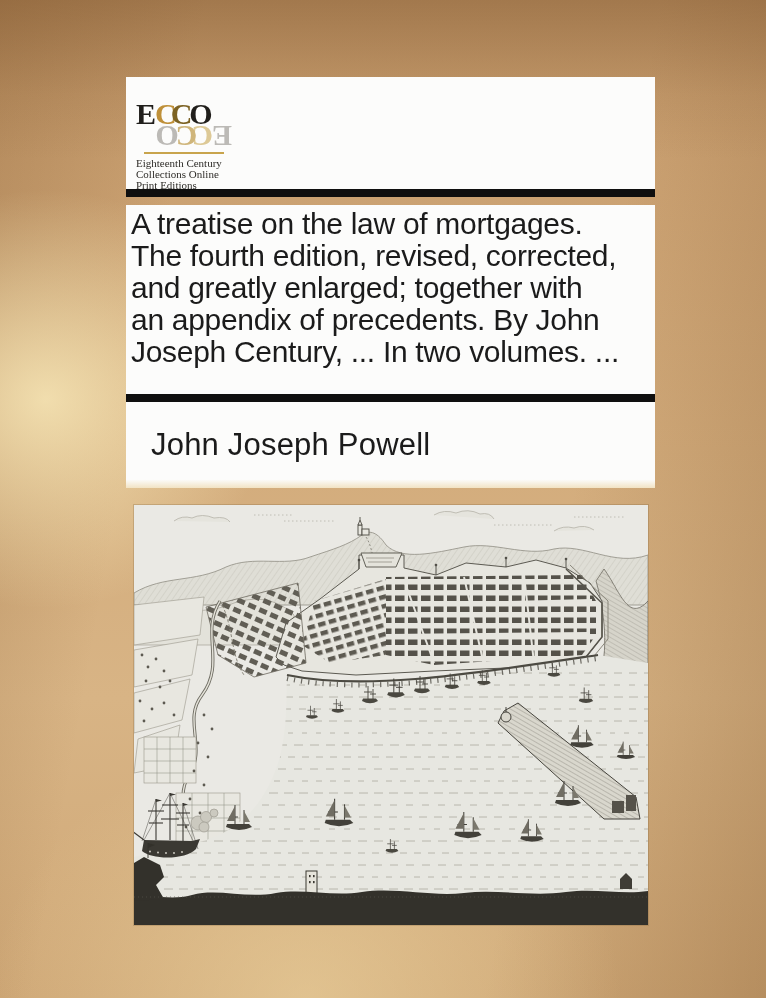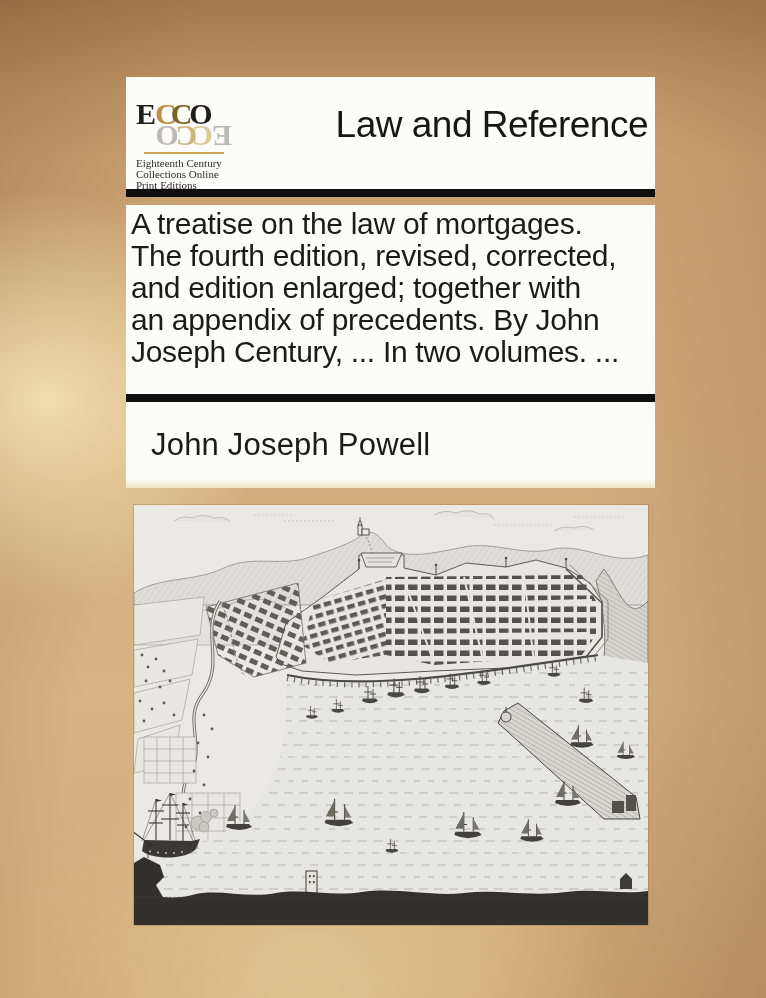--- a/index.html
+++ b/index.html
@@ -49,29 +49,28 @@
 
   <div class="panel header-panel">
     <div class="logo">
       <div class="logo-word"><span class="e" style="color: rgb(32, 30, 27);">E</span><span class="c1" style="color: rgb(191, 144, 57);">C</span><span class="c2" style="color: rgb(124, 98, 35);">C</span><span class="o" style="color: rgb(32, 30, 27);">O</span></div>
       <div class="logo-word logo-reflect"><span class="e" style="color: rgb(185, 183, 179);">E</span><span class="c1" style="color: rgb(220, 199, 145);">C</span><span class="c2" style="color: rgb(205, 178, 116);">C</span><span class="o" style="color: rgb(185, 183, 179);">O</span></div>
       <div class="logo-rule" style="background-color: rgb(200, 164, 76);"></div>
       <div class="logo-tag">Eighteenth Century</div>
       <div class="logo-tag">Collections Online</div>
       <div class="logo-tag">Print Editions</div>
     </div>
-    <div class="category">Law and Reference</div>
   </div>
 
   <div class="divider divider-top"></div>
 
   <div class="panel title-panel">
     <div class="tline">A treatise on the law of mortgages.</div>
     <div class="tline">The fourth edition, revised, corrected,</div>
-    <div class="tline">and edition enlarged; together with</div>
+    <div class="tline">and greatly enlarged; together with</div>
     <div class="tline">an appendix of precedents. By John</div>
     <div class="tline">Joseph Century, ... In two volumes. ...</div>
   </div>
 
   <div class="divider divider-bottom"></div>
 
   <div class="panel author-panel">
     <div class="author">John Joseph Powell</div>
   </div>
 

